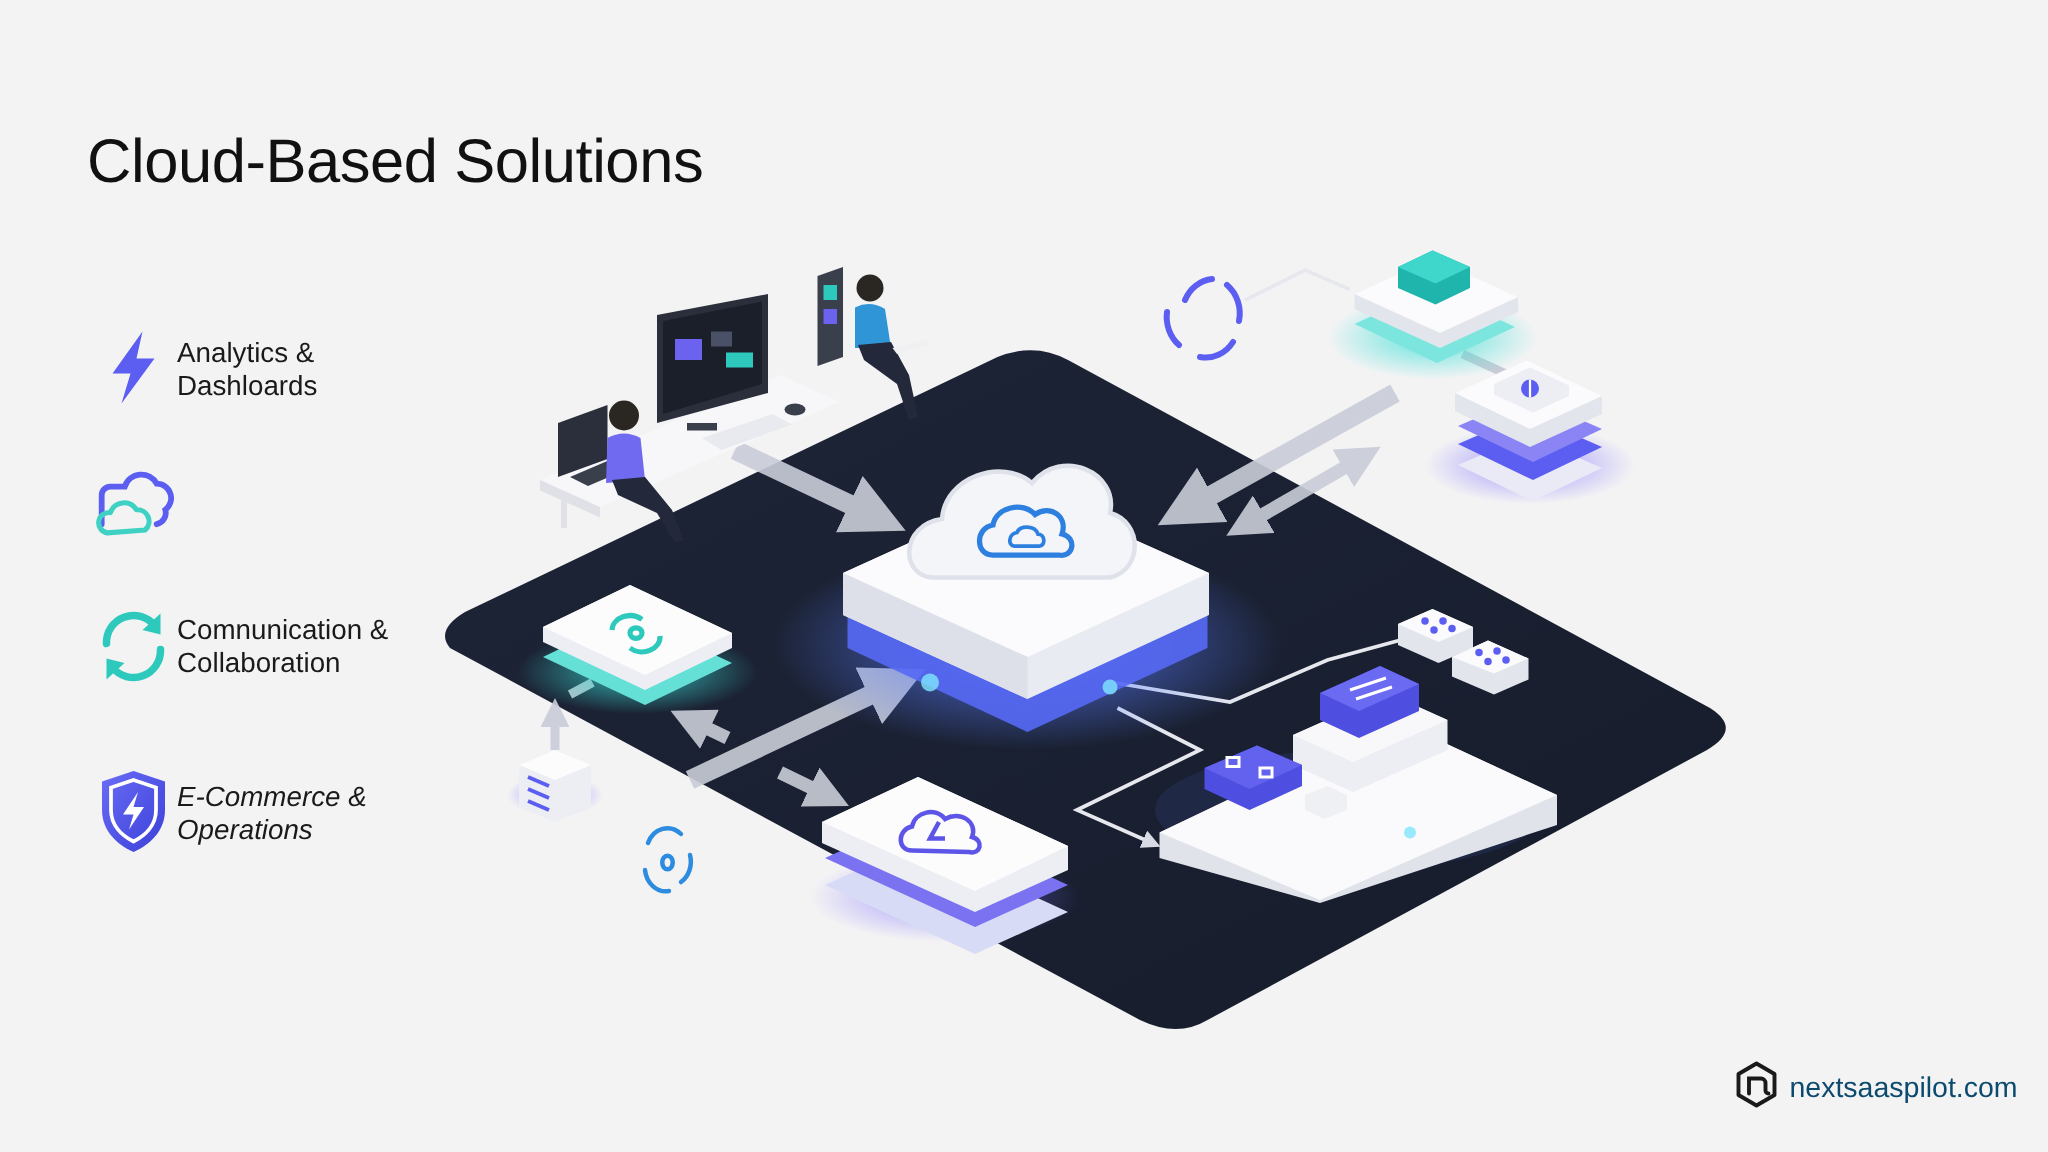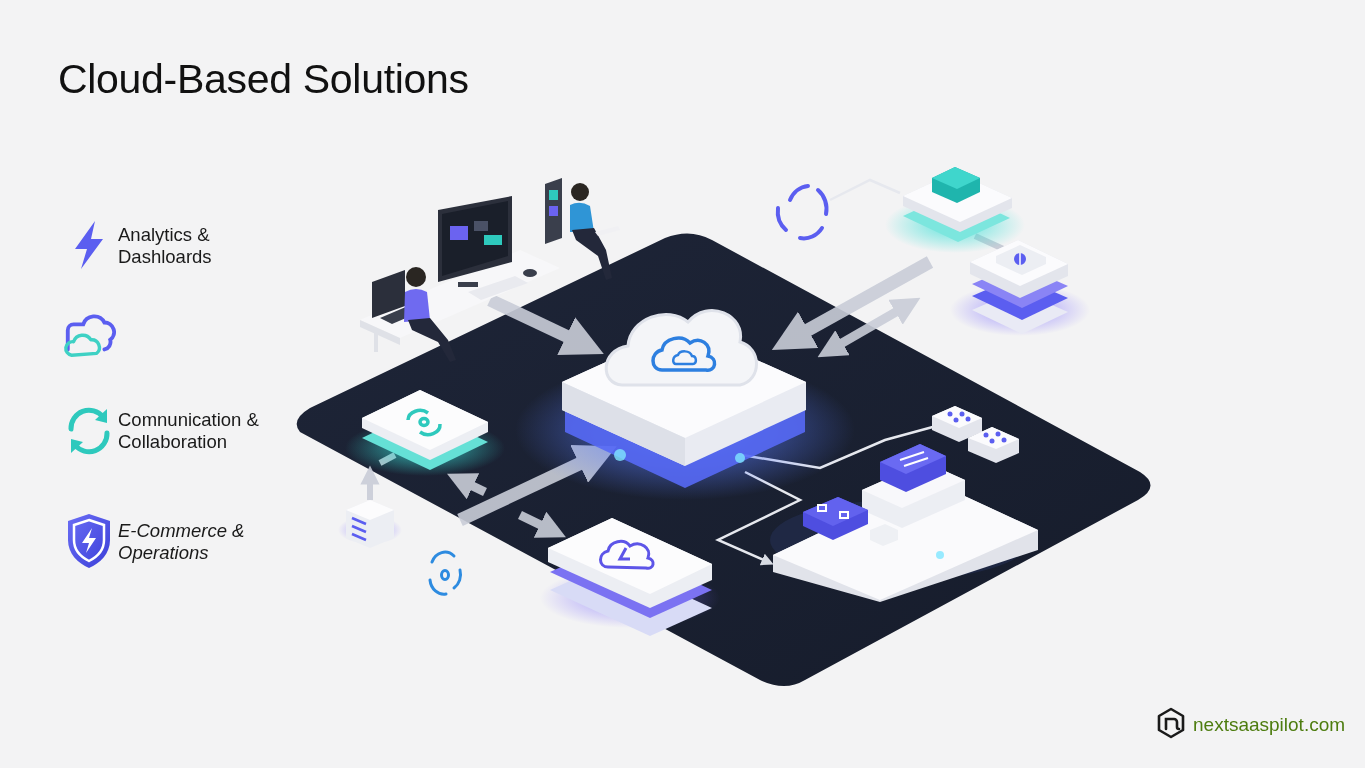--- a/index.html
+++ b/index.html
@@ -1,23 +1,23 @@
 <!DOCTYPE html>
 <html><head>
 <meta charset="utf-8">
 <style>
   html,body{margin:0;padding:0;}
   body{width:1365px;height:768px;overflow:hidden;background:#f3f3f4;position:relative;font-family:"Liberation Sans","DejaVu Sans",sans-serif;color:#141414;}
-  .title{position:absolute;left:58px;top:56px;font-size:41px;font-weight:400;letter-spacing:-0.3px;color:#111;}
+  .title{position:absolute;left:58px;top:84px;font-size:41px;font-weight:400;letter-spacing:-0.3px;color:#111;}
   .feature{position:absolute;left:62px;display:flex;align-items:flex-start;}
   .feature .ico{width:54px;height:54px;flex:0 0 54px;display:flex;align-items:center;justify-content:center;}
   .feature .lbl{margin-left:2px;font-size:18.5px;line-height:22px;color:#1a1a1a;white-space:pre-line;}
   .scene{position:absolute;left:0;top:0;width:1365px;height:768px;}
   .brand{position:absolute;left:1156px;top:707px;display:flex;align-items:center;}
-  .brand .txt{margin-left:7px;font-size:19px;color:#4d7c0f;}
+  .brand .txt{margin-left:7px;font-size:19px;color:#0c4a6e;}
 </style>
 </head>
 <body>
 
 <div class="title">Cloud-Based Solutions</div>
 
 <div class="feature" style="top:218px;">
   <div class="ico">
     <svg width="40" height="52" viewBox="0 0 40 52">
         <path d="M26 2 L6 30 H18 L12 50 L34 20 H22 Z" fill="#5b5ef0"></path>

